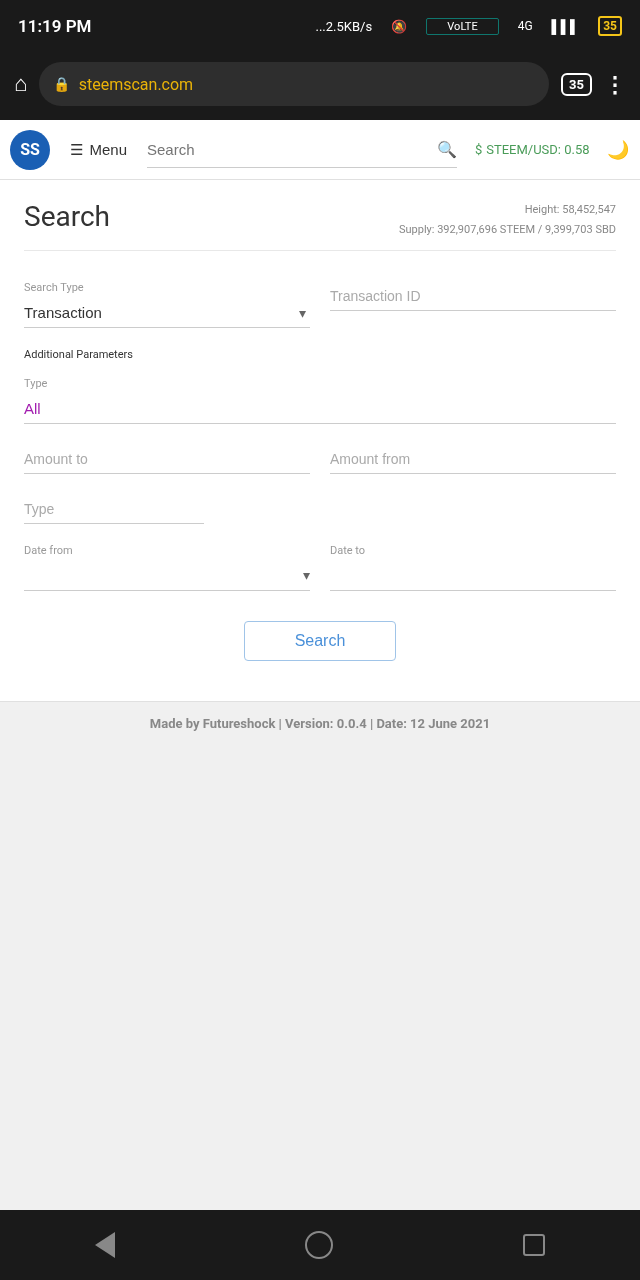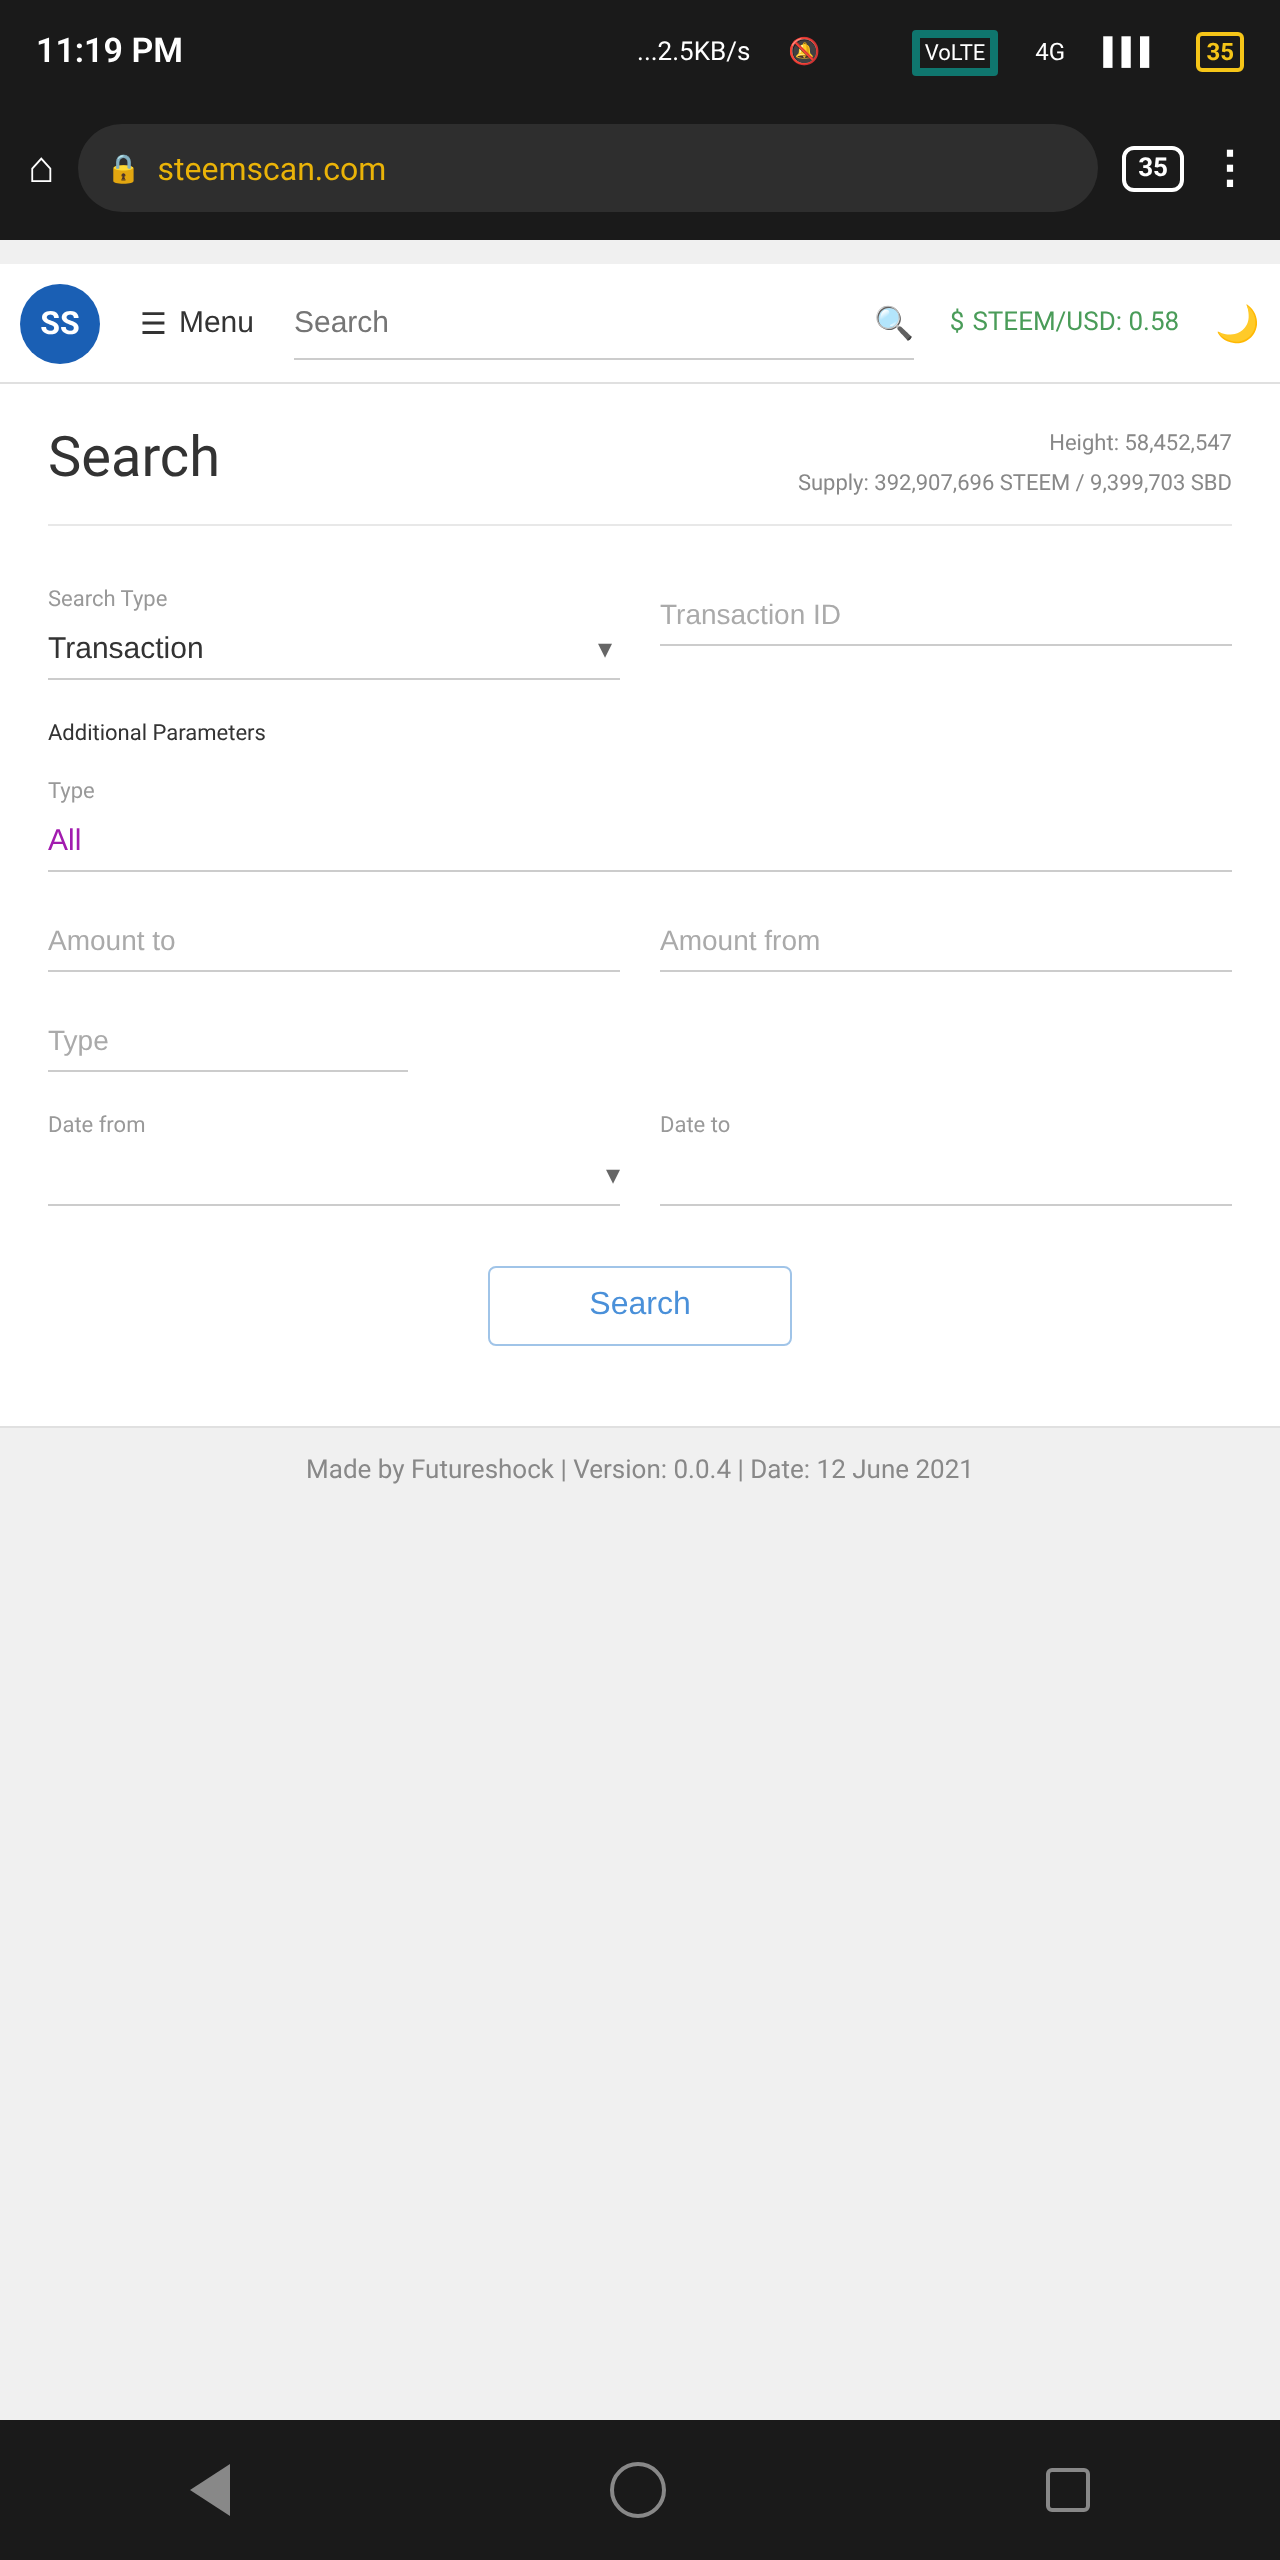--- a/index.html
+++ b/index.html
@@ -65,21 +65,20 @@
     .menu-dots { color: white; font-size: 22px; font-weight: 700; cursor: pointer; }
 
     
     .site-nav {
       background: white;
       border-bottom: 1px solid #e0e0e0;
       display: flex;
       align-items: center;
       height: 60px;
       padding: 0 0 0 10px;
-      margin-top: 12px;
     }
     .site-logo {
       background: #1a5fb4;
       border-radius: 50%;
       width: 40px; height: 40px;
       display: flex; align-items: center; justify-content: center;
       color: white; font-size: 16px; font-weight: 700;
       margin-right: 10px;
     }
     .nav-menu-btn {
@@ -211,20 +210,21 @@
     }
 
     
     .site-footer {
       background: #f0f0f0;
       padding: 14px 20px;
       text-align: center;
       font-size: 13px;
       color: #888;
       border-top: 1px solid #e0e0e0;
+      font-weight: bold;
     }
 
     
     .bottom-nav {
       background: #1a1a1a;
       height: 70px;
       display: flex;
       align-items: center;
       justify-content: space-around;
       position: fixed;
@@ -258,21 +258,21 @@
     }
   </style>
 </head>
 <body>
 
 <div class="status-bar">
   <span class="status-time">11:19 PM</span>
   <div class="status-icons">
     <span>...2.5KB/s</span>
     <span>🔕</span>
-    <span style="font-size:11px;border:4px solid #0f766e;padding:1px 2px;border-radius:2px;margin-left:27px;">VoLTE</span>
+    <span style="font-size:11px;border:1px solid #0f766e;padding:1px 20px;border-radius:2px;">VoLTE</span>
     <span style="font-size:12px;">4G</span>
     <span>▌▌▌</span>
     <span class="battery-icon">
       <span>35</span>
     </span>
   </div>
 </div>
 
 <div class="browser-chrome">
   <button class="home-btn">⌂</button>

